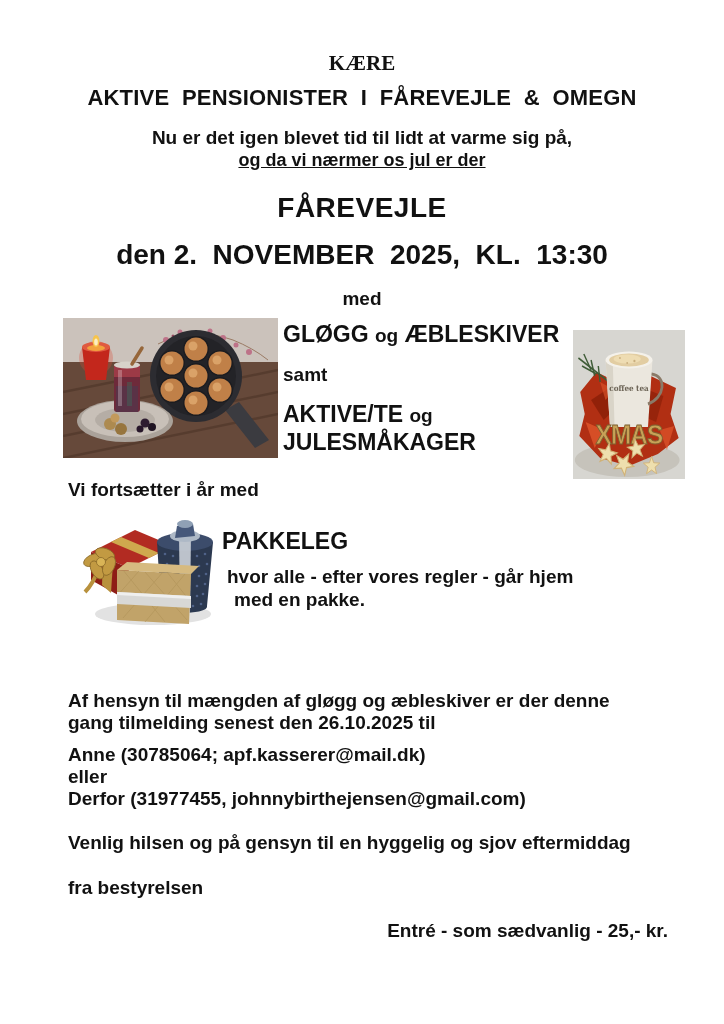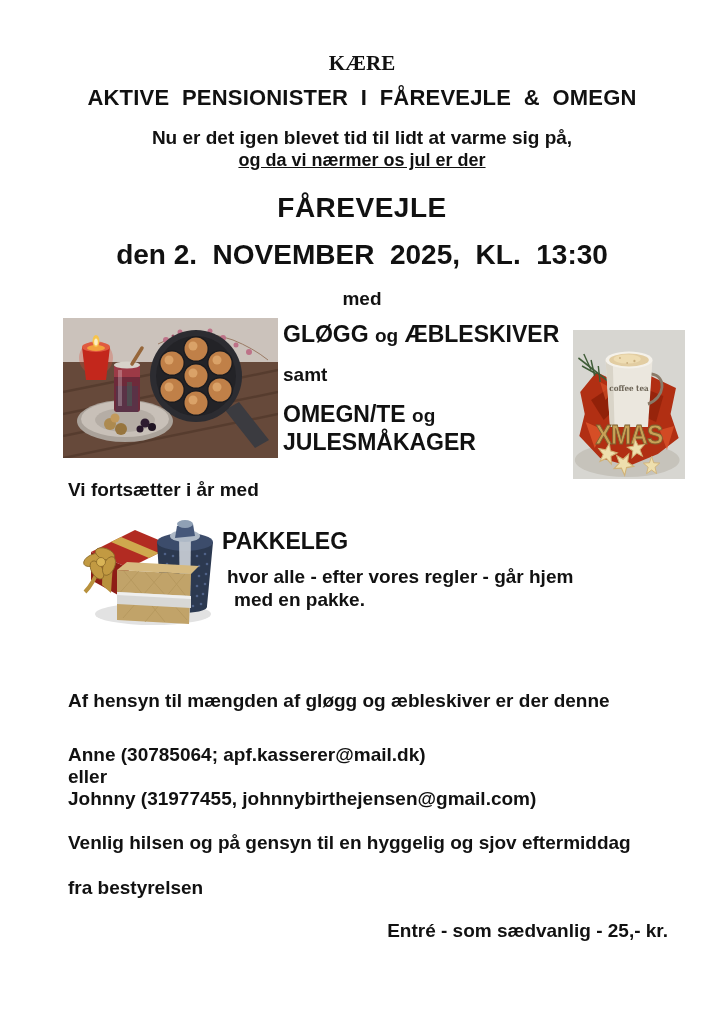--- a/index.html
+++ b/index.html
@@ -133,21 +133,21 @@
   </div>
 
   <div class="abs menu">
     <div>
       <span>GLØGG</span>
       <span class="small">og</span>
       <span>ÆBLESKIVER</span>
     </div>
     <div class="samt">samt</div>
     <div>
-      <span>OMEGN/TE</span>
+      <span>AKTIVE/TE</span>
       <span class="small">og</span>
     </div>
     <div>JULESMÅKAGER</div>
   </div>
 
   <div class="photo photo-right">
     <svg viewBox="0 0 124 149" preserveAspectRatio="none" aria-hidden="true">
       <defs>
         <path id="star5" d="M0,-10 L2.47,-3.4 L9.51,-3.09 L3.99,1.3 L5.88,8.09 L0,4.2 L-5.88,8.09 L-3.99,1.3 L-9.51,-3.09 L-2.47,-3.4 Z"></path>
       </defs>
@@ -251,24 +251,25 @@
   </div>
 
   <div class="abs pk-title">PAKKELEG</div>
   <div class="abs pk-rules">
     <div>hvor alle - efter vores regler - går hjem</div>
     <div class="l2">med en pakke.</div>
   </div>
 
   <div class="abs para signup">
     <div>Af hensyn til mængden af gløgg og æbleskiver er der denne</div>
+    <div>gang tilmelding senest den 26.10.2025 til</div>
   </div>
   <div class="abs para contacts">
     <div>Anne (30785064; apf.kasserer@mail.dk)</div>
     <div>eller</div>
-    <div>Johnny (31977455, johnnybirthejensen@gmail.com)</div>
+    <div>Derfor (31977455, johnnybirthejensen@gmail.com)</div>
   </div>
 
   <div class="abs para regards">Venlig hilsen og på gensyn til en hyggelig og sjov eftermiddag</div>
   <div class="abs para fromline">fra bestyrelsen</div>
   <div class="entry">Entré - som sædvanlig - 25,- kr.</div>
 
 </div>
 
 </body></html>

